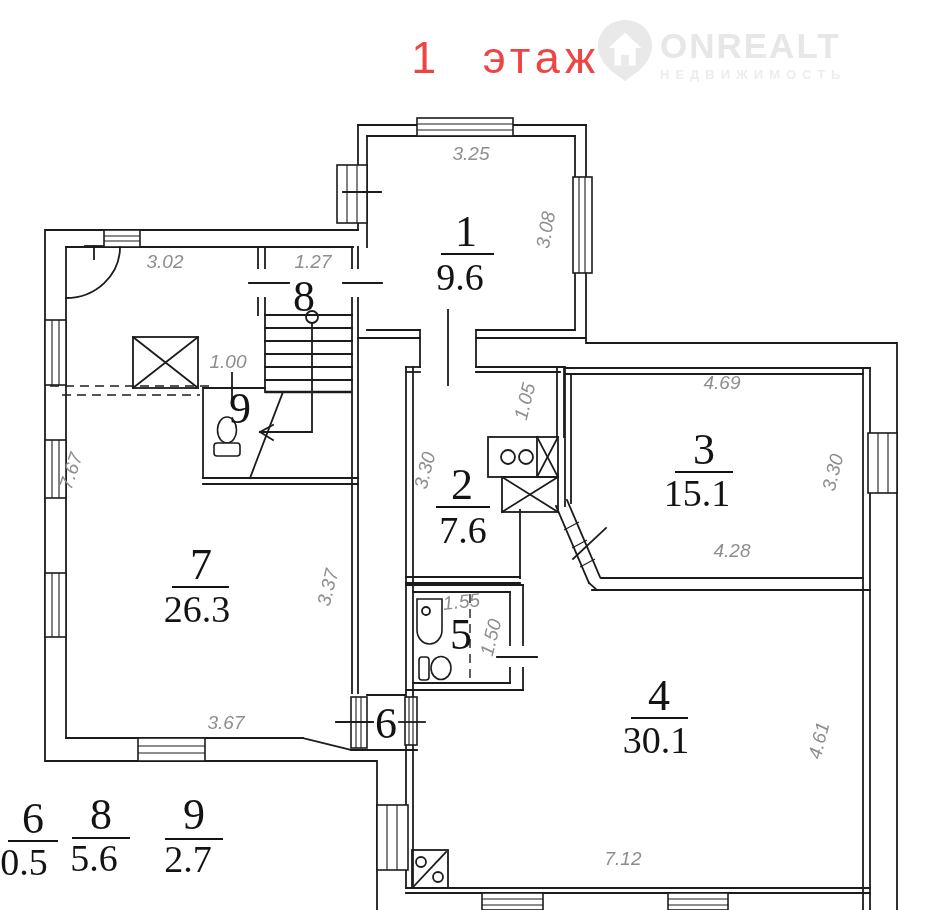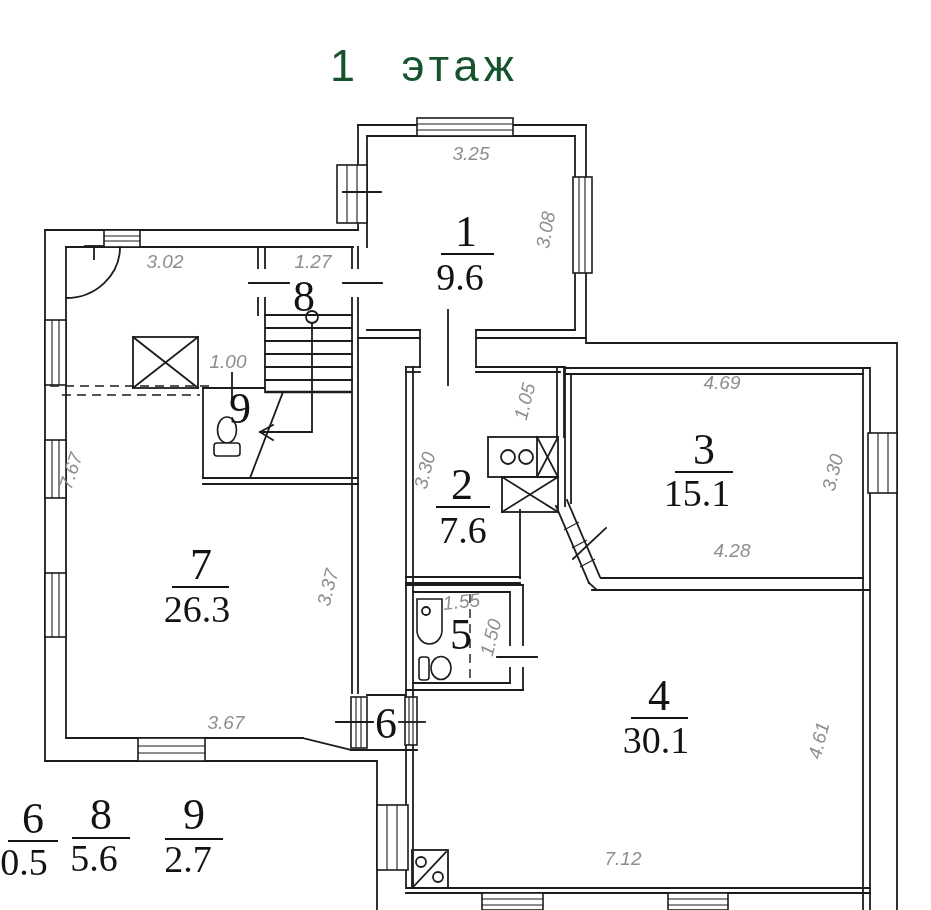--- a/index.html
+++ b/index.html
@@ -1,19 +1,19 @@
 <!DOCTYPE html>
 <html><head>
 <meta charset="utf-8">
 <style>
   html,body { margin:0; padding:0; background:#ffffff; }
   .stage { position:relative; width:931px; height:910px; background:#ffffff; overflow:hidden;
            font-family:"Liberation Sans", sans-serif; }
-  .title { position:absolute; left:330px; top:40px; width:270px; text-align:left;
-           font-size:45px; font-weight:300; color:#14532d; letter-spacing:5px; word-spacing:24px; }
+  .title { position:absolute; left:330px; top:32px; width:270px; text-align:right;
+           font-size:45px; font-weight:300; color:#ef4444; letter-spacing:5px; word-spacing:24px; }
   .logo { position:absolute; left:596px; top:18px; width:330px; }
   .logo-row { display:flex; align-items:flex-start; }
   .logo-text { margin-left:6px; padding-top:10px; }
   .brand { display:block; font-size:35px; font-weight:bold; letter-spacing:2px; color:#e7e7e7; line-height:1.0; }
   .tagline { display:block; font-size:13px; font-weight:bold; letter-spacing:6px; color:#ededed; margin-top:4px; }
   svg.plan { position:absolute; left:0; top:0; }
   .w  { stroke:#1c1c1c; stroke-width:1.8; fill:none; stroke-linecap:square; }
   .w2 { stroke:#1c1c1c; stroke-width:2.6; fill:none; }
   .win { fill:#ffffff; stroke:#1c1c1c; stroke-width:1.6; }
   .wl { stroke:#1c1c1c; stroke-width:1.1; fill:none; }
@@ -24,20 +24,33 @@
   .t-dim  { font-family:"Liberation Sans", sans-serif; font-style:italic; font-size:19px; fill:#8e8e8e; text-anchor:middle; }
   .frac { stroke:#131313; stroke-width:2.2; }
 </style>
 </head>
 <body>
 
 <div class="stage">
 
   <div class="title">1 этаж</div>
 
+  <div class="logo">
+    <div class="logo-row">
+      <svg width="58" height="64" viewBox="0 0 60 66">
+        <path d="M30,2 C14,2 2,14 2,29 c0,10 7,19 13,25 l15,11 15,-11 c6,-6 13,-15 13,-25 C58,14 46,2 30,2 z" fill="#e9e9e9"></path>
+        <polygon points="30,15 13,31 19,31 19,49 41,49 41,31 47,31" fill="#ffffff"></polygon>
+        <rect x="26" y="38" width="8" height="11" fill="#e9e9e9"></rect>
+      </svg>
+      <div class="logo-text">
+        <span class="brand">ONREALT</span>
+        <span class="tagline">НЕДВИЖИМОСТЬ</span>
+      </div>
+    </div>
+  </div>
 
   <svg class="plan" width="931" height="910" viewBox="0 0 931 910">
 
     <g>
       <polyline class="w" points="586,125 586,343 897,343 897,910"></polyline>
       <polyline class="w" points="358,230 45,230 45,761 377,761 377,910"></polyline>
     </g>
 
     <g>
       <line class="w" x1="358" y1="125" x2="586" y2="125"></line>

